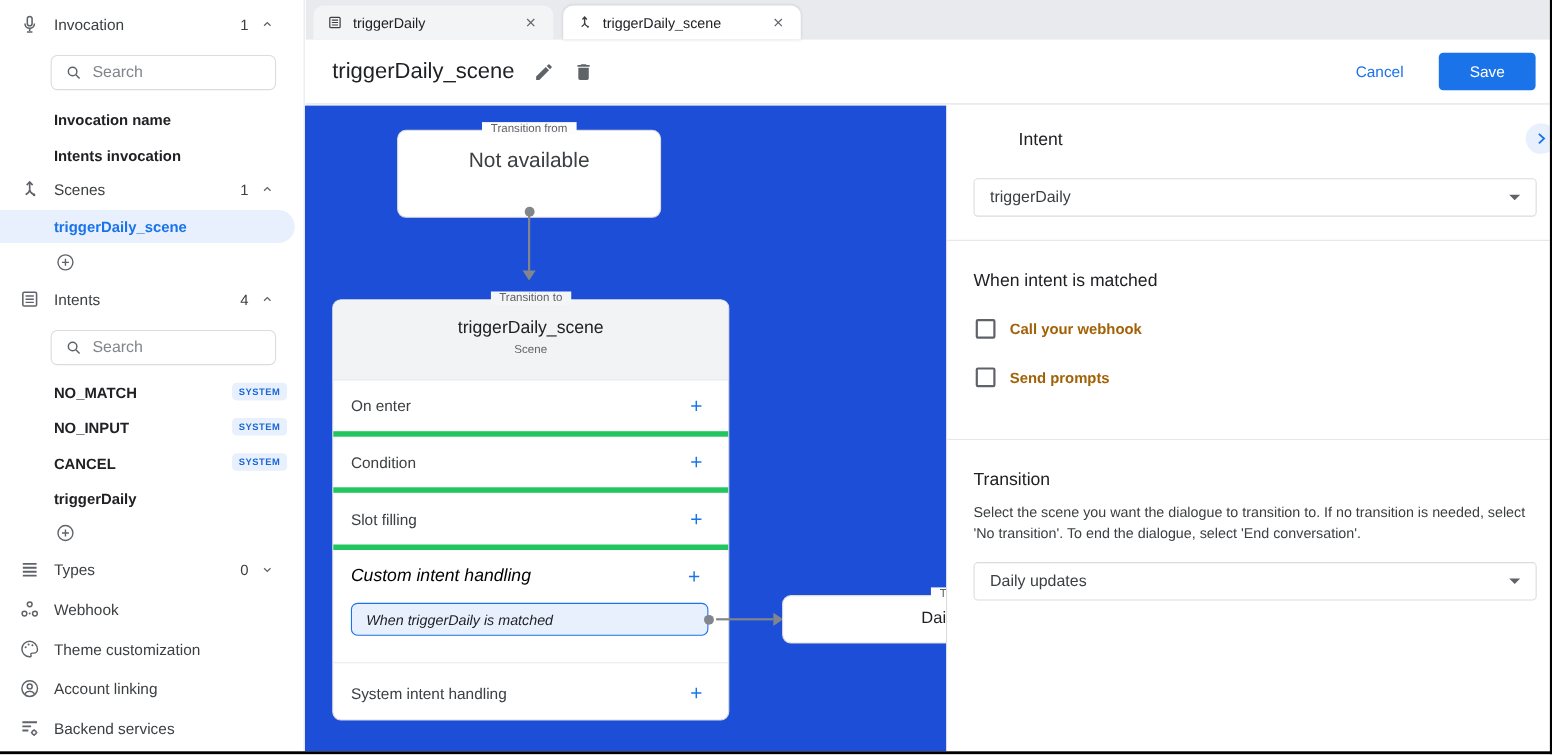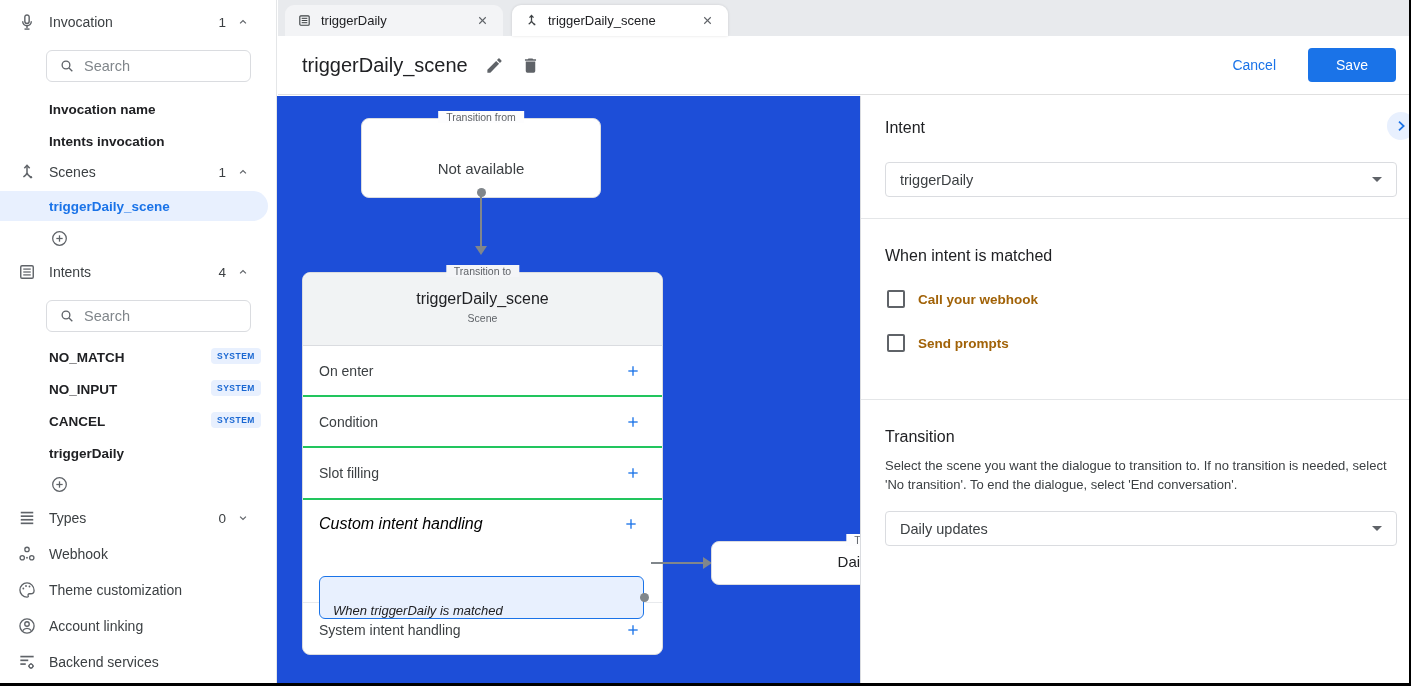--- a/index.html
+++ b/index.html
@@ -43,53 +43,53 @@
   .edit-ic { margin-left:17px; }
   .del-ic { margin-left:17px; }
   .cancel-link { margin-left:auto; font-size:14px; color:#1a73e8; cursor:pointer; }
   .save-btn { margin-left:32px; margin-right:13px; width:88px; height:34px; background:#1a73e8; border:none; border-radius:4px; color:#fff; font-size:14px; font-family:"Liberation Sans",sans-serif; cursor:pointer; }
 
   
   .canvas { position:absolute; left:277px; top:96px; width:583px; height:587px; background:#1d4ed8; overflow:hidden; z-index:2; }
   .legend { position:absolute; top:-8px; left:50%; transform:translateX(-50%); font-size:10.5px; color:#5f6368; padding:0 8px; white-space:nowrap; }
   .from-box { position:absolute; left:84px; top:22px; width:240px; height:80px; background:#fff; border:1px solid #dadce0; border-radius:8px; }
   .from-box .legend { background:#fdfdfe; }
-  .from-box .fb-text { margin-top:41px; text-align:center; font-size:15px; color:#3c4043; }
+  .from-box .fb-text { margin-top:17px; text-align:center; font-size:19px; color:#3c4043; }
 
   .v-dot { position:absolute; left:200px; top:92px; width:9px; height:9px; border-radius:50%; background:#80868b; }
   .v-line { position:absolute; left:203px; top:100px; width:2px; height:50px; background:#80868b; }
   .v-arrow { position:absolute; left:198px; top:150px; width:0; height:0; border-left:6px solid transparent; border-right:6px solid transparent; border-top:9px solid #80868b; }
 
   .scene-card { position:absolute; left:25px; top:176px; width:361px; height:383px; background:#fff; border:1px solid #dadce0; border-radius:8px; }
   .card-head { position:relative; height:73px; background:#f1f3f4; border-bottom:1px solid #dadce0; border-radius:8px 8px 0 0; }
   .card-head .legend { background:#f4f5f7; }
   .card-head .ch-title { padding-top:17px; text-align:center; font-size:16px; color:#202124; }
   .card-head .ch-sub { margin-top:4px; text-align:center; font-size:10.5px; color:#5f6368; }
-  .card-row { display:flex; align-items:center; padding:0 16px; border-bottom:2px solid #22c55e; }
+  .card-row { display:flex; align-items:center; padding:0 16px; border-bottom:5px solid #22c55e; }
   .card-row .rlbl { font-size:14px; color:#3c4043; }
   .plus-ic { width:16px; height:16px; margin-left:auto; margin-right:5px; }
   .row-a { height:51px; } .row-b { height:51px; } .row-c { height:52px; }
   .row-custom { height:103px; padding:0 18px 0 16px; border-bottom:1px solid #e8eaed;font-style:italic; }
   .row-custom .row-line { height:48px; display:flex; align-items:center; }
-  .sub-box { position:relative; height:43px; background:#e8f0fe; border:1.5px solid #1a73e8; border-radius:6px; display:flex; align-items:flex-end;margin-top:28px; }
+  .sub-box { position:relative; height:30px; background:#e8f0fe; border:1.5px solid #1a73e8; border-radius:6px; display:flex; align-items:center; }
   .sub-box .sb-lbl { margin-left:13px; font-size:13px; color:#202124; }
   .sub-box .h-dot { position:absolute; right:-6px; top:50%; margin-top:-4.5px; width:9px; height:9px; border-radius:50%; background:#80868b; }
   .row-system { height:53px; border-bottom:none; }
 
   .h-line { position:absolute; left:374px; top:466px; width:52px; height:2px; background:#80868b; }
   .h-arrow { position:absolute; left:426px; top:461px; width:0; height:0; border-top:6px solid transparent; border-bottom:6px solid transparent; border-left:9px solid #80868b; }
   .target-box { position:absolute; left:434px; top:445px; width:344px; height:44px; background:#fff; border:1px solid #dadce0; border-radius:8px; }
   .target-box .legend { background:#fdfdfe; }
   .target-box .tb-title { padding-top:11px; text-align:center; font-size:15px; color:#202124; }
 
   
   .panel { position:absolute; left:860px; top:96px; width:549px; height:587px; background:#fff; border-left:1px solid #dadce0; overflow:hidden; z-index:3; }
   .p-sec { padding:0 12px 0 24px; position:relative; }
   .p-head { font-size:16px; color:#202124; }
-  .sec1 .p-head { padding-top:23px; }
+  .sec1 .p-head { padding-top:23px;margin-left:41px; }
   .dropdown { margin-top:25px; height:35px; border:1px solid #dadce0; border-radius:4px; display:flex; align-items:center; padding:0 14px; cursor:pointer; background:#fff; }
   .dropdown .dval { font-size:14.5px; color:#3c4043; }
   .dd-caret { margin-left:auto; width:0; height:0; border-left:5px solid transparent; border-right:5px solid transparent; border-top:5.5px solid #5f6368; }
   .p-divider { margin-top:21px; border-bottom:1px solid #e4e6e8; }
   .sec2 .p-head { padding-top:28px; }
   .check-row { display:flex; align-items:center; margin-top:25px; }
   .check-row + .check-row { margin-top:26px; }
   .checkbox { width:18px; height:18px; border:2px solid #5f6368; border-radius:2px; margin-left:2px; cursor:pointer; background:#fff; flex:0 0 auto; }
   .check-lbl { margin-left:13px; font-size:13.5px; font-weight:700; color:#a16207; }
   .div2 { margin-top:47px; }

